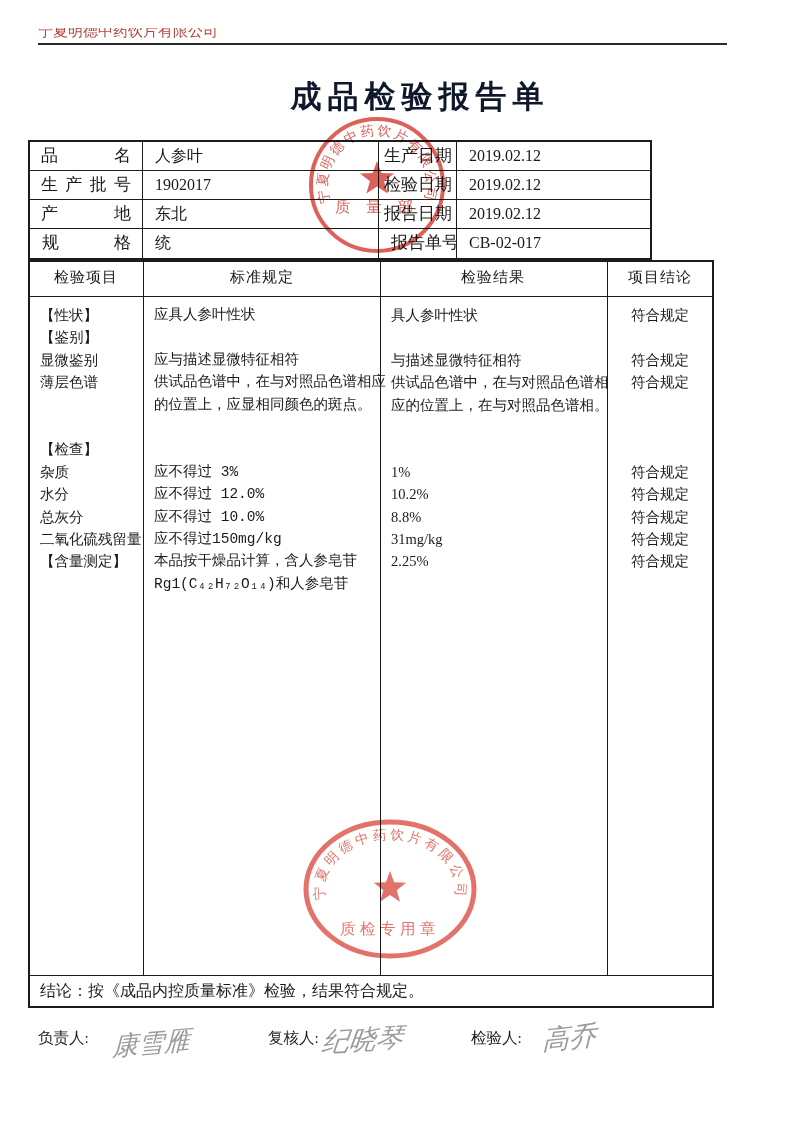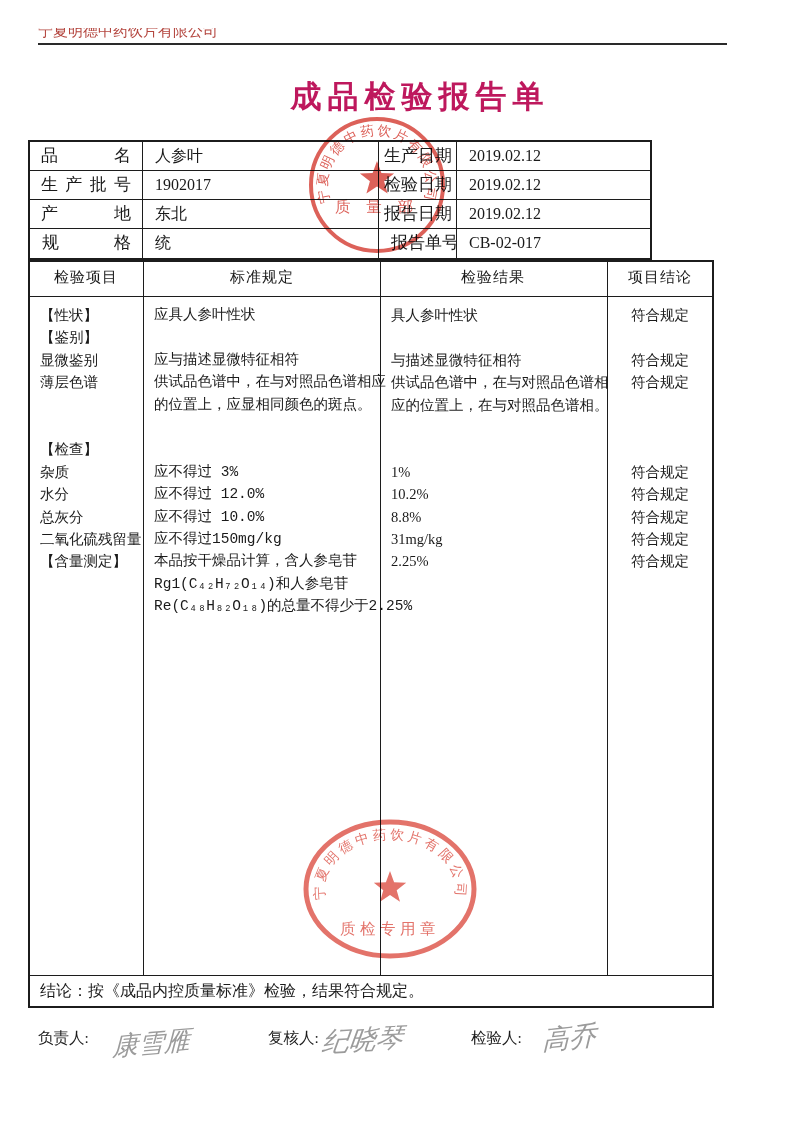--- a/index.html
+++ b/index.html
@@ -7,21 +7,21 @@
         font-family:"Liberation Serif","DejaVu Serif",serif;color:#1a1a1a;}
 
   
   .doc-header{position:absolute;left:38px;top:0;width:689px;height:43px;
               border-bottom:2px solid #2a2a2a;}
   .doc-header .clip{position:absolute;left:0;right:0;top:28px;height:14px;overflow:hidden;}
   .doc-header .line{display:flex;justify-content:space-between;margin-top:-7px;
                     font-size:15px;line-height:21px;color:#b4463f;}
 
   .title{position:absolute;top:76px;left:40px;width:760px;margin:0;text-align:center;
-         font-size:31px;font-weight:bold;letter-spacing:6px;color:#be185d;}
+         font-size:31px;font-weight:bold;letter-spacing:6px;color:#0f172a;}
 
   
   .info-table{position:absolute;left:28px;top:140px;width:624px;height:120px;
               box-sizing:border-box;border:2px solid #1c1c1c;
               display:grid;grid-template-columns:113px 236px 78px 1fr;
               grid-auto-rows:29px;}
   .info-table .cell{box-sizing:border-box;border-right:1px solid #1c1c1c;
                     border-bottom:1px solid #1c1c1c;line-height:28px;font-size:17px;
                     white-space:nowrap;overflow:hidden;}
   .info-table .cell.lastcol{border-right:none;}
@@ -189,26 +189,20 @@
         <span class="c c2">本品按干燥品计算，含人参皂苷</span>
         <span class="c c3">2.25%</span>
         <span class="c c4">符合规定</span>
       </div>
       <div class="trow">
         <span class="c c1"></span>
         <span class="c c2">Rg1(C₄₂H₇₂O₁₄)和人参皂苷</span>
         <span class="c c3"></span>
         <span class="c c4"></span>
       </div>
-      <div class="trow">
-        <span class="c c1"></span>
-        <span class="c c2">Re(C₄₈H₈₂O₁₈)的总量不得少于2.25%</span>
-        <span class="c c3"></span>
-        <span class="c c4"></span>
-      </div>
     </div>
 
     <div class="mt-concl">结论：按《成品内控质量标准》检验，结果符合规定。</div>
   </div>
 
   <svg class="stamp stamp-top" width="160" height="160" viewBox="0 0 160 160">
     <circle cx="80" cy="80" r="66" fill="none" stroke="#d6453c" stroke-width="4"></circle>
     <path id="arcTop" d="M 31.7 92.9 A 50 50 0 1 1 128.3 92.9" fill="none"></path>
     <text font-size="13.5" letter-spacing="2.5" fill="#d6453c" font-family="Liberation Serif, serif">
       <textPath href="#arcTop" startOffset="50%" text-anchor="middle">宁夏明德中药饮片有限公司</textPath>

